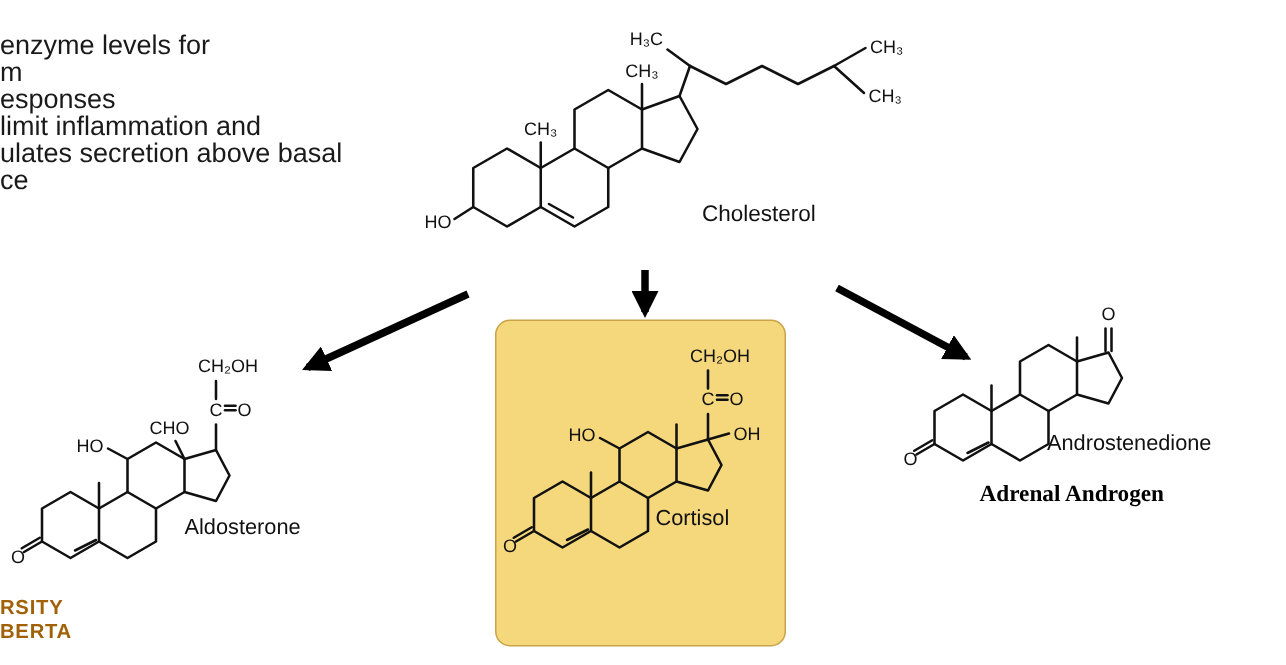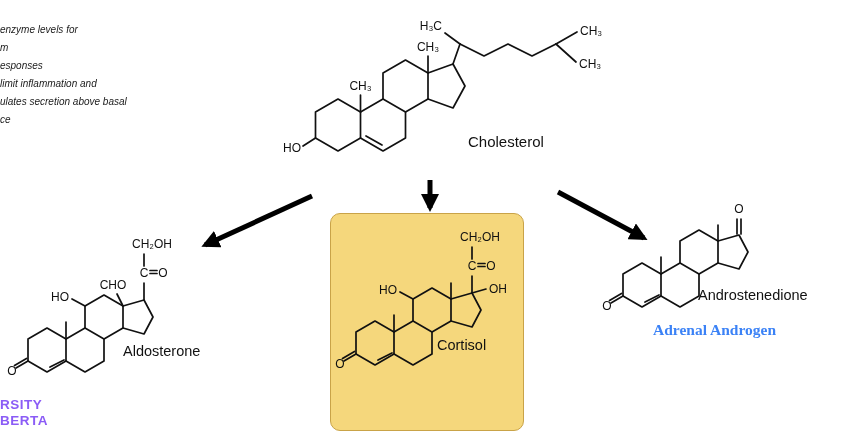--- a/index.html
+++ b/index.html
@@ -1,21 +1,21 @@
 <!DOCTYPE html>
 <html><head>
 <meta charset="utf-8">
 <style>
   html,body { margin:0; padding:0; background:#fff; }
   .canvas {
     position:relative; width:857px; height:443px; background:#ffffff;
     overflow:hidden; font-family:"Liberation Sans", sans-serif; color:#1a1a1a;
   }
-  .notes { position:absolute; left:0; top:21px; font-size:10px; line-height:18px; white-space:nowrap;font-style:italic; }
-  .class-label { position:absolute; font-family:"Liberation Serif", serif; font-weight:bold; font-size:15.5px; color:#3b82f6; white-space:nowrap; }
+  .notes { position:absolute; left:0; top:21px; font-size:18px; line-height:18px; white-space:nowrap; }
+  .class-label { position:absolute; font-family:"Liberation Serif", serif; font-weight:bold; font-size:15.5px; color:#000000; white-space:nowrap; }
   .highlight-box { position:absolute; left:330px; top:213px; width:192px; height:216px; border-radius:10px; border:1px solid #c9a348; background:#f5d77c; }
   .logo { position:absolute; left:0; top:397px; font-weight:bold; font-size:13.5px; line-height:16px; letter-spacing:0.5px; color:#1b6a43; }
   svg { position:absolute; overflow:visible; }
   .bond path, .bond line { stroke:#111; stroke-width:1.7; fill:none; stroke-linejoin:round; stroke-linecap:round; }
   .lbl { font:12px "Liberation Sans", sans-serif; fill:#111; }
   .mol-name { font:14.5px "Liberation Sans", sans-serif; fill:#111; }
   .arrows line { stroke:#000; stroke-width:5; }
   .noevt { pointer-events:none; }
 </style>
 </head>
@@ -137,18 +137,18 @@
       <path d="M137,84 L137,69"></path>
       <path d="M141,84 L141,69"></path>
     </g>
     <text class="lbl" x="139" y="63" text-anchor="middle">O</text>
     <text class="lbl" x="7" y="160" text-anchor="middle">O</text>
     <text class="mol-name" x="98" y="150">Androstenedione</text>
   </svg>
 
   <div class="class-label" style="left:653px; top:321px;">Adrenal Androgen</div>
 
-  <div class="logo" style="color: #8b5cf6;">
+  <div class="logo" style="color: #a16207;">
     <div>RSITY</div>
     <div>BERTA</div>
   </div>
 
 </div>
 
 </body></html>

